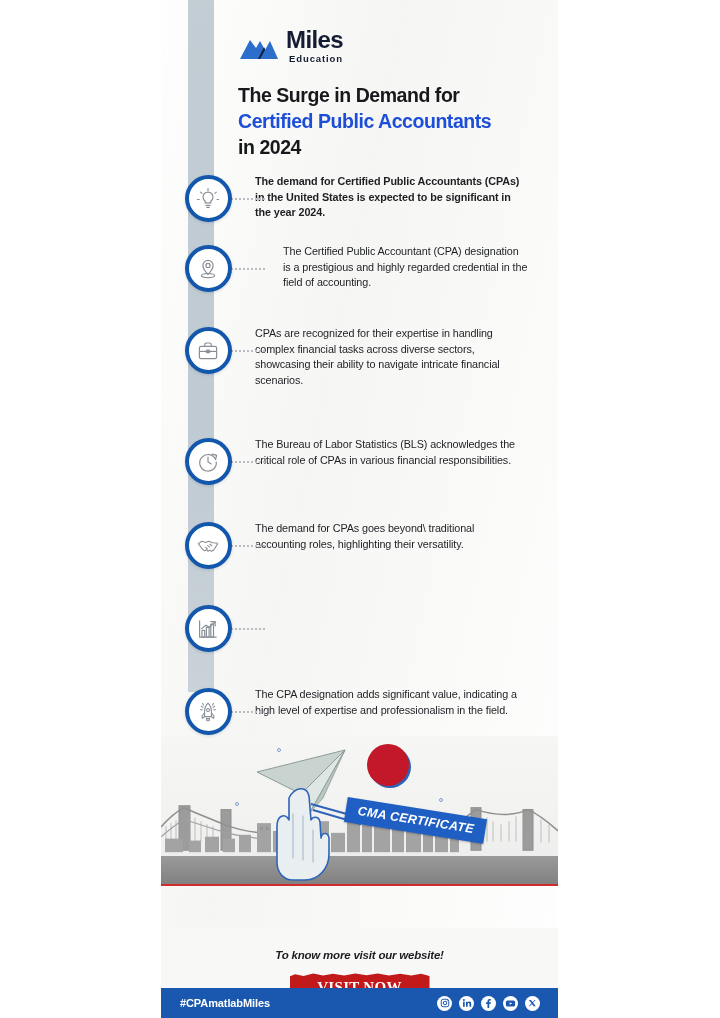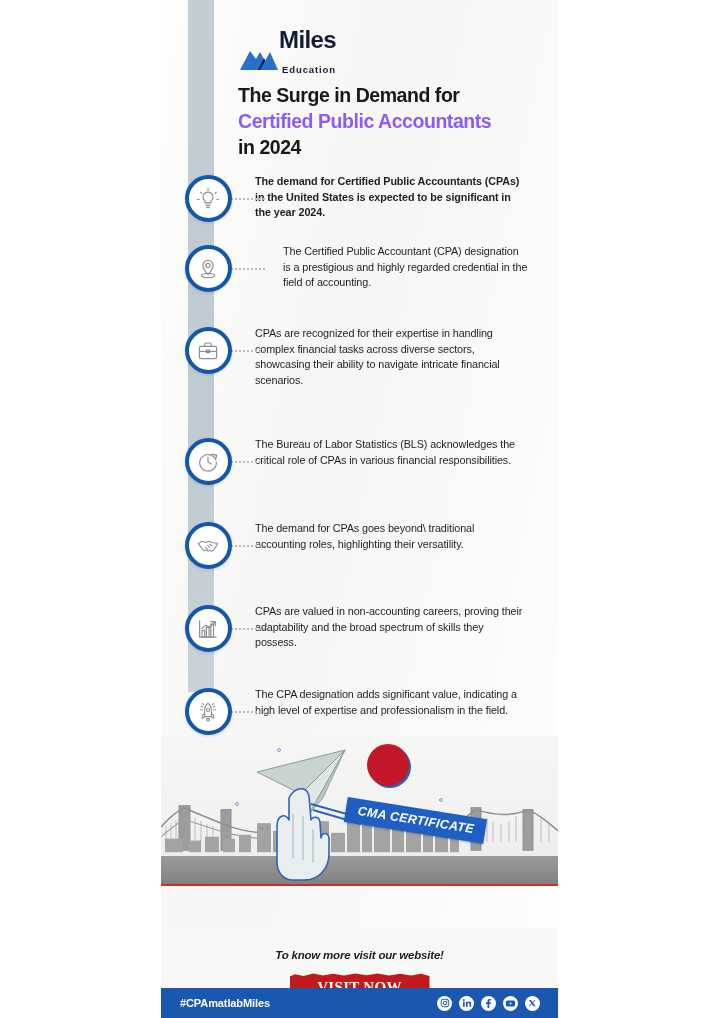--- a/index.html
+++ b/index.html
@@ -50,54 +50,55 @@
     background: linear-gradient(180deg,#c3cdd4 0%, #c0cad2 60%, #c9d2d8 100%);
   }
 
   
   #logo-row {
     position: absolute;
     left: 78px;
     top: 28px;
     display: flex;
     align-items: flex-end;
+    gap: 7px;
     justify-content: space-between;
   }
   #logo-mark { display:block; }
   #logo-text { line-height: 1; }
   #logo-name {
     display: block;
     font-size: 24px;
     font-weight: bold;
     color: #141c33;
     letter-spacing: -0.6px;
     line-height: 1;
   }
   #logo-sub {
     display: block;
     font-size: 9.5px;
     font-weight: bold;
     color: #141c33;
     letter-spacing: 0.9px;
     text-align: right;
-    margin-top: 13px;
+    margin-top: 2px;
   }
 
   #headline {
     position: absolute;
     left: 77px;
     top: 83px;
     width: 300px;
     font-size: 19.5px;
     font-weight: bold;
     letter-spacing: -0.45px;
     line-height: 1.33;
     color: #16181c;
   }
-  .hl-blue { color: #8b5cf6; display: block; }
+  .hl-blue { color: #1d4ed8; display: block; }
   .hl-dark { color: #16181c; display: block; }
 
   
   #bullets {
     position: absolute;
     left: 0;
     top: 172px;
     width: 397px;
   }
   .bullet {
@@ -402,21 +403,20 @@
                 <rect x="6" y="13.4" width="2.7" height="6.8"></rect>
                 <rect x="10.4" y="10.4" width="2.7" height="9.8"></rect>
                 <rect x="14.8" y="7.2" width="2.7" height="13"></rect>
                 <path d="M5.6 11.6l4.3-3.4 3.4 2.1 5.6-5.3"></path>
                 <path d="M14.8 4.6h4.4v4.2"></path>
               </svg>
             </span>
           </div>
           <span class="dots"></span>
         </div>
-        <div class="bullet-text">CPAs are valued in non-accounting careers, proving their adaptability and the broad spectrum of skills they possess.</div>
       </div>
 
       <div class="bullet" style="min-height:70px;">
         <div class="bullet-icon-wrap">
           <div class="icon-circle">
             <span>
               <svg width="24" height="24" viewBox="0 0 24 24" fill="none" stroke="#8a8f96" stroke-width="1.1" stroke-linecap="round" stroke-linejoin="round">
                 <path d="M12 3.2c2.3 2.2 3.4 5 3.4 8v5.4H8.6V11.2c0-3 1.1-5.8 3.4-8z"></path>
                 <circle cx="12" cy="10" r="1.5"></circle>
                 <path d="M8.6 13.2L6.2 15.6v2.6l2.4-1.4M15.4 13.2l2.4 2.4v2.6l-2.4-1.4"></path>

